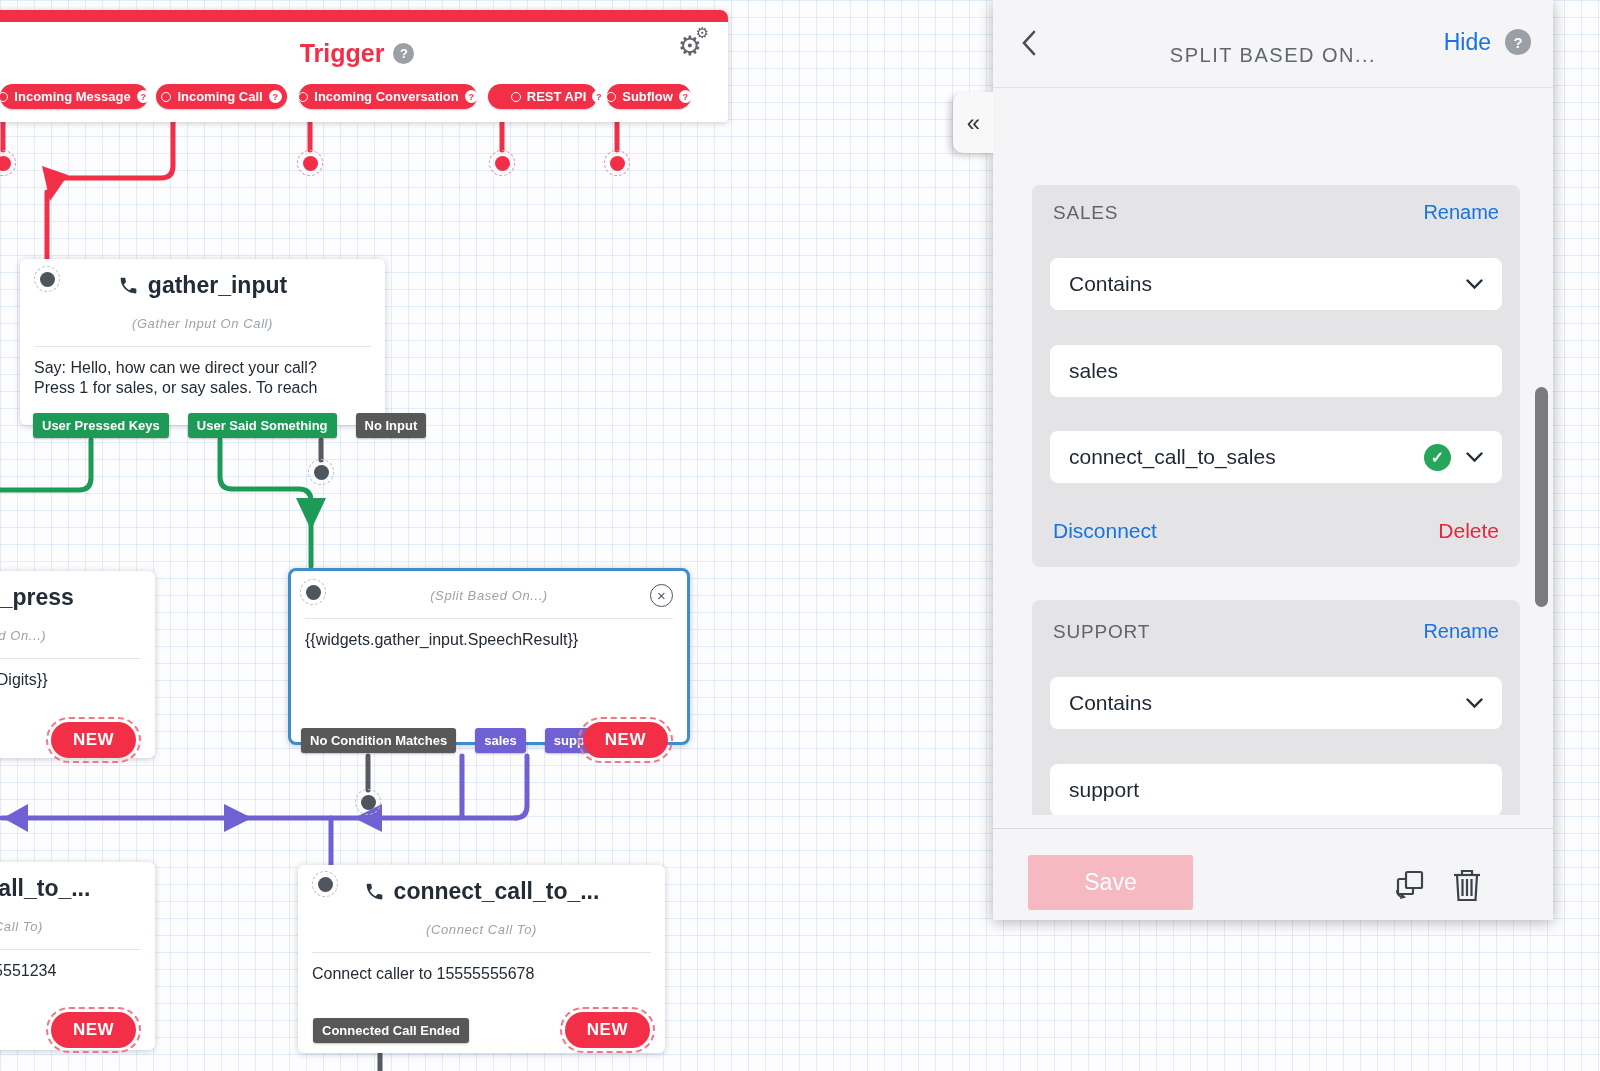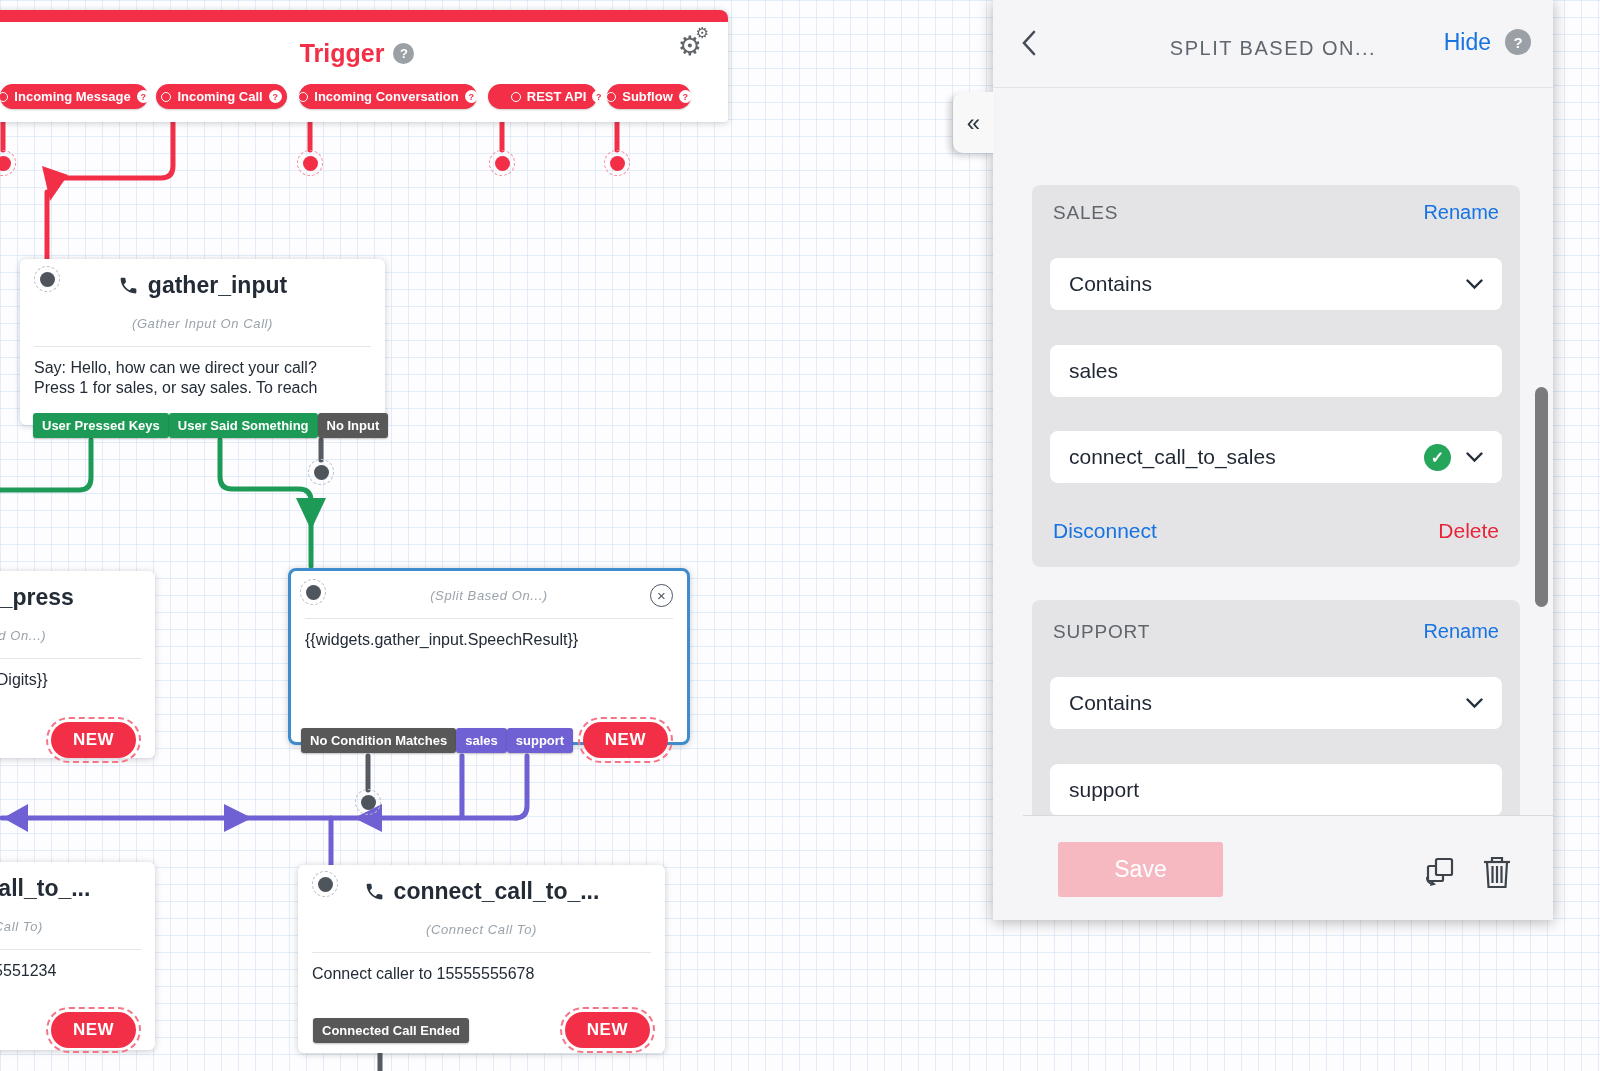--- a/index.html
+++ b/index.html
@@ -19,21 +19,21 @@
 
   
   .widget { position:absolute; background:#fff; border-radius:6px;
     box-shadow:0 1px 6px rgba(40,50,60,.25); z-index:2; }
   .widget.selected { border:3px solid #3e8ccc; border-radius:8px; }
   .w-title { display:flex; align-items:center; justify-content:center; gap:9px;
     margin-top:13px; font-size:23px; font-weight:bold; color:#222b36; white-space:nowrap; }
   .w-sub { margin-top:17px; text-align:center; font-size:13px; color:#9aa3ab; letter-spacing:.6px; white-space:nowrap;font-style:italic; }
   .w-div { height:1px; background:#e3e6e9; margin:15px 14px 0 14px; }
   .w-body { margin:11px 14px 0 14px; font-size:16px; color:#222b36; line-height:20px; white-space:nowrap; }
-  .tags { position:absolute; left:13px; display:flex; gap:0; white-space:nowrap; z-index:3; }
+  .tags { position:absolute; left:13px; display:flex; gap:19px; white-space:nowrap; z-index:3; }
   .tag { padding:5px 9px; border-radius:3px; font-size:13px; font-weight:bold; color:#fff;
     box-shadow:0 1px 2px rgba(0,0,0,.25); }
   .tag.green { background:#1d9b56; }
   .tag.gray { background:#585858; }
   .tag.purple { background:#6f61d3; }
   .new-pill { position:absolute; border:2px dashed #f57586; border-radius:26px; padding:3px; z-index:3; }
   .new-pill .inner { background:#f22f46; color:#fff; border-radius:20px; padding:8px 22px;
     font-size:17px; font-weight:bold; letter-spacing:.5px; }
   .dot-ring { position:absolute; width:26px; height:26px; border-radius:50%;
     border:1.5px dashed #b9bec4; display:flex; align-items:center; justify-content:center; z-index:4; background:transparent; }
@@ -60,21 +60,21 @@
     color:#fff; font-size:13px; font-weight:bold; box-shadow:0 1px 2px rgba(0,0,0,.2); white-space:nowrap; }
   .pill .ring { width:10px; height:10px; border:1.5px solid #fff; border-radius:50%; flex:0 0 auto; }
   .pill .q { width:13px; height:13px; background:#fff; color:#f22f46; border-radius:50%;
     font-size:9px; font-weight:bold; display:flex; align-items:center; justify-content:center; flex:0 0 auto; }
 
   
   .panel { position:absolute; left:993px; top:0; width:560px; height:920px; background:#f5f5f7;
     box-shadow:0 2px 14px rgba(0,0,0,.30); z-index:10; }
   .panel-header { position:relative; height:88px; border-bottom:1px solid #e2e2e5; }
   .back-btn { position:absolute; left:28px; top:30px; cursor:pointer; }
-  .panel-title { position:absolute; left:0; right:0; top:37px; text-align:center;
+  .panel-title { position:absolute; left:0; right:0; top:44px; text-align:center;
     font-size:20px; color:#61666e; letter-spacing:1.5px; }
   .hide-link { position:absolute; right:62px; top:29px; font-size:23px; color:#1673e1; cursor:pointer; }
   .panel-help { position:absolute; right:22px; top:29px; width:26px; height:26px; border-radius:50%;
     background:#9aa0a6; color:#fff; font-size:15px; font-weight:bold;
     display:flex; align-items:center; justify-content:center; }
   .collapse-tab { position:absolute; left:-40px; top:92px; width:41px; height:61px; background:#f8f8f9;
     border-radius:10px 0 0 10px; box-shadow:-4px 3px 6px rgba(0,0,0,.18);
     display:flex; align-items:center; justify-content:center; font-size:24px; color:#2b3640; cursor:pointer; }
   .tabs { position:absolute; left:0; right:0; top:88px; height:82px; }
   .tab { position:absolute; top:34px; transform:translateX(-50%); font-size:21px; cursor:pointer; }
@@ -93,21 +93,21 @@
   .selectbox .check { margin-left:auto; margin-right:15px; width:27px; height:27px; border-radius:50%;
     background:#26a65b; color:#fff; font-size:16px; font-weight:bold;
     display:flex; align-items:center; justify-content:center; }
   .tinput { margin-top:35px; width:100%; height:52px; background:#fff; border:none; border-radius:8px;
     padding:0 19px; font-size:21px; color:#1f2733; font-family:"Liberation Sans",sans-serif; }
   .actions { margin-top:36px; display:flex; justify-content:space-between; padding:0 3px; font-size:21px; }
   .disconnect { color:#1673e1; cursor:pointer; }
   .delete { color:#e8253b; cursor:pointer; }
   .panel-scrollbar { position:absolute; left:542px; top:387px; width:13px; height:220px;
     background:#7b7b7e; border-radius:7px; z-index:11; }
-  .panel-footer { position:absolute; left:0; right:0; bottom:0; height:105px; border-top:1px solid #d9d9dc;margin-left:30px; }
+  .panel-footer { position:absolute; left:0; right:0; bottom:0; height:92px; border-top:1px solid #d9d9dc; }
   .save-btn { position:absolute; left:35px; top:26px; width:165px; height:55px; background:#f6b9c2;
     border:none; border-radius:3px; color:#fff; font-size:23px; font-family:"Liberation Sans",sans-serif; }
   .foot-icon { position:absolute; top:37px; cursor:pointer; }
   .foot-icon.copy { left:398px; }
   .foot-icon.trash { left:457px; }
 </style>
 </head>
 <body>
 
 <div class="stage">

